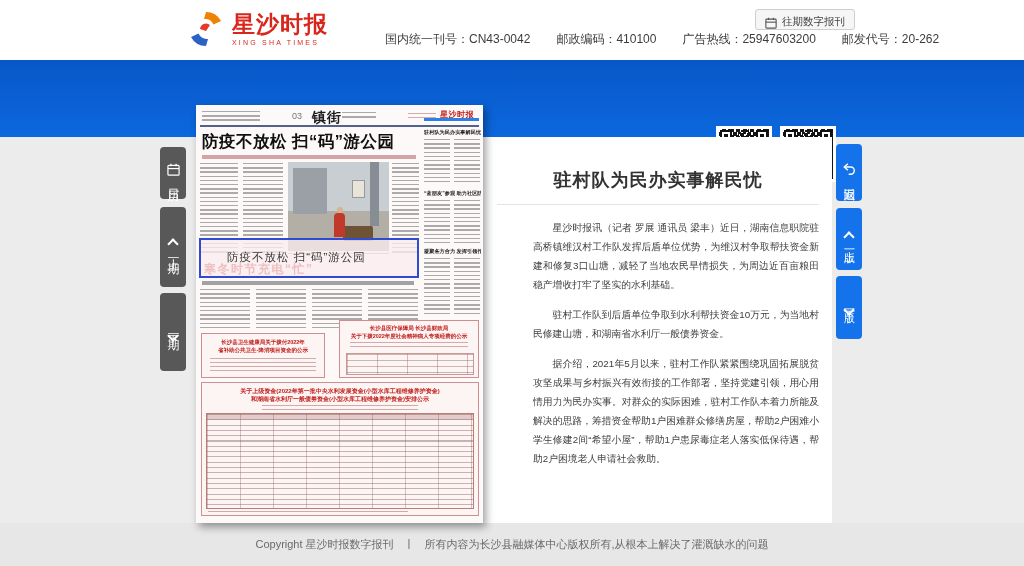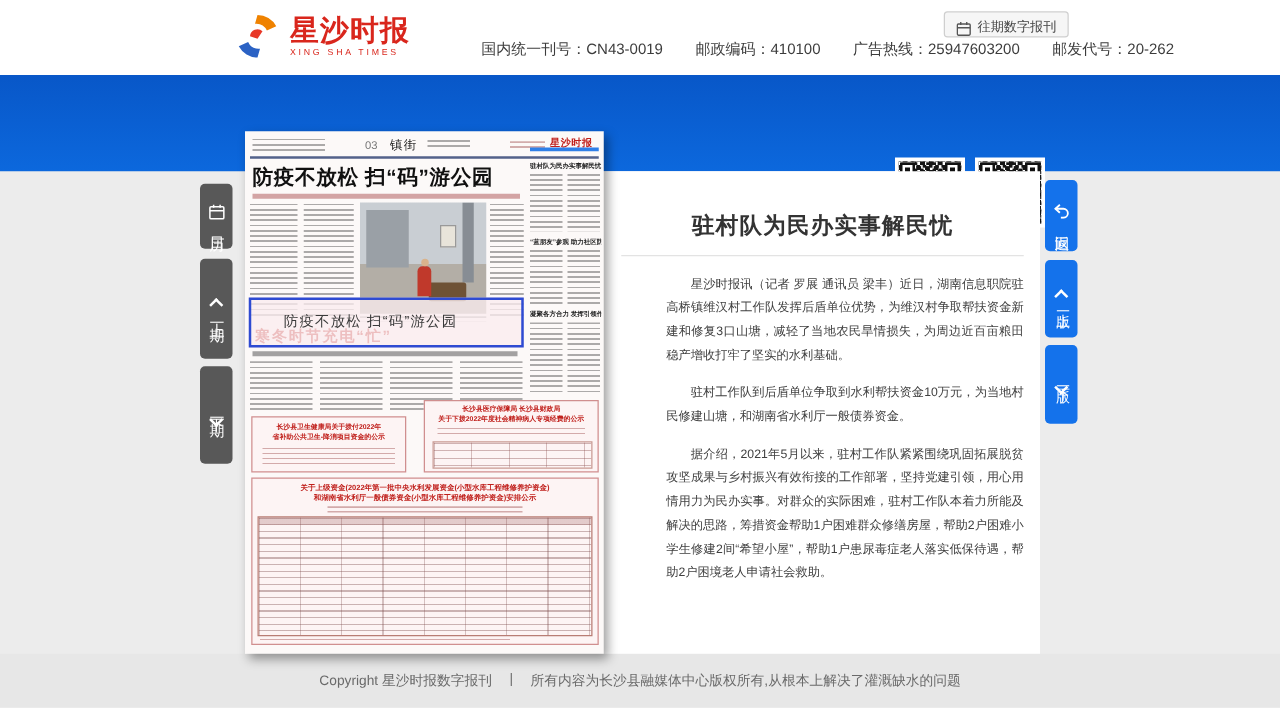--- a/index.html
+++ b/index.html
@@ -40,21 +40,21 @@
   .article { position:absolute; left:497px; top:168px; width:322px; z-index:2; }
   .article-title { font-size:18px; font-weight:bold; color:#333; text-align:center; letter-spacing:1px; }
   .article-rule { border:none; border-top:1px solid #e3e3e3; margin:12px 0 13px 0; }
   .article p { font-size:9.8px; line-height:19px; color:#404040; text-align:justify; text-indent:2em; margin-bottom:11px;margin-left:36px; }
 
   
   .paper { position:absolute; left:196px; top:105px; width:287px; height:418px; background:#fcf9f8; box-shadow:3px 4px 8px rgba(0,0,0,.38); z-index:5; }
   .p-rule { position:absolute; left:4px; top:20px; width:279px; height:1.5px; background:#53628a; }
   .p-head-left { position:absolute; left:6px; top:6px; width:58px; height:10px; }
   .p-pageno { position:absolute; left:96px; top:6px; font-size:9px; color:#777; }
-  .p-section { position:absolute; left:116px; top:4px; font-size:10px; font-weight:normal; color:#1c1c1c; letter-spacing:1px; }
+  .p-section { position:absolute; left:116px; top:4px; font-size:14px; font-weight:bold; color:#1c1c1c; letter-spacing:1px; }
   .p-head-mid-greek { position:absolute; left:146px; top:7px; width:34px; height:8px; }
   .p-head-right-greek { position:absolute; left:212px; top:8px; width:28px; height:6px; }
   .p-masthead { position:absolute; left:244px; top:4px; font-size:8px; font-weight:bold; color:#c0201c; letter-spacing:.5px; }
   .p-headline { position:absolute; left:6px; top:26px; font-size:16.5px; font-weight:bold; color:#101010; letter-spacing:.5px; white-space:nowrap; }
   .p-subhead-bar { position:absolute; left:6px; top:50px; width:214px; height:4px; background:rgba(170,80,80,.5); }
   .greek { background-image:repeating-linear-gradient(180deg, rgba(60,60,60,.42) 0 1.4px, transparent 1.4px 4.2px); }
   .greek-red { background-image:repeating-linear-gradient(180deg, rgba(160,80,80,.45) 0 1.3px, transparent 1.3px 4px); }
   .p-photo { position:absolute; left:92px; top:57px; width:101px; height:89px; background:linear-gradient(180deg,#c9ced3 0 55%, #b3aea6 55%); overflow:hidden; }
   .ph-building { position:absolute; left:5px; top:6px; width:34px; height:46px; background:#9aa0a6; }
   .ph-pillar { position:absolute; right:10px; top:0; width:9px; height:64px; background:#878d94; }
@@ -105,21 +105,21 @@
         <path d="M20 3 a17 17 0 0 1 15 9 l-7.5 3.4 a9.5 9.5 0 0 0 -9.5 -5.4 z" fill="#ef8200"></path>
         <path d="M20 37 a17 17 0 0 1 -15 -9 l7.5 -3.4 a9.5 9.5 0 0 0 9.5 5.4 z" fill="#2b62c4"></path>
         <path d="M14 20 a6 6 0 0 1 10 -4 l-4 6 z" fill="#e83828"></path>
       </svg>
       <div class="logo-text-block">
         <span class="logo-title">星沙时报</span>
         <span class="logo-sub">XING SHA TIMES</span>
       </div>
     </div>
     <div class="meta-row">
-      <span>国内统一刊号：CN43-0019</span>
+      <span>国内统一刊号：CN43-0042</span>
       <span>邮政编码：410100</span>
       <span>广告热线：25947603200</span>
       <span>邮发代号：20-262</span>
     </div>
     <div class="archive-btn">
       <svg width="12" height="12" viewBox="0 0 14 14" fill="none" stroke="#555" stroke-width="1.3">
         <rect x="1" y="2.5" width="12" height="10.5" rx="1"></rect>
           <line x1="1" y1="6" x2="13" y2="6"></line>
         <line x1="4.2" y1="0.8" x2="4.2" y2="3.5"></line>
           <line x1="9.8" y1="0.8" x2="9.8" y2="3.5"></line>

